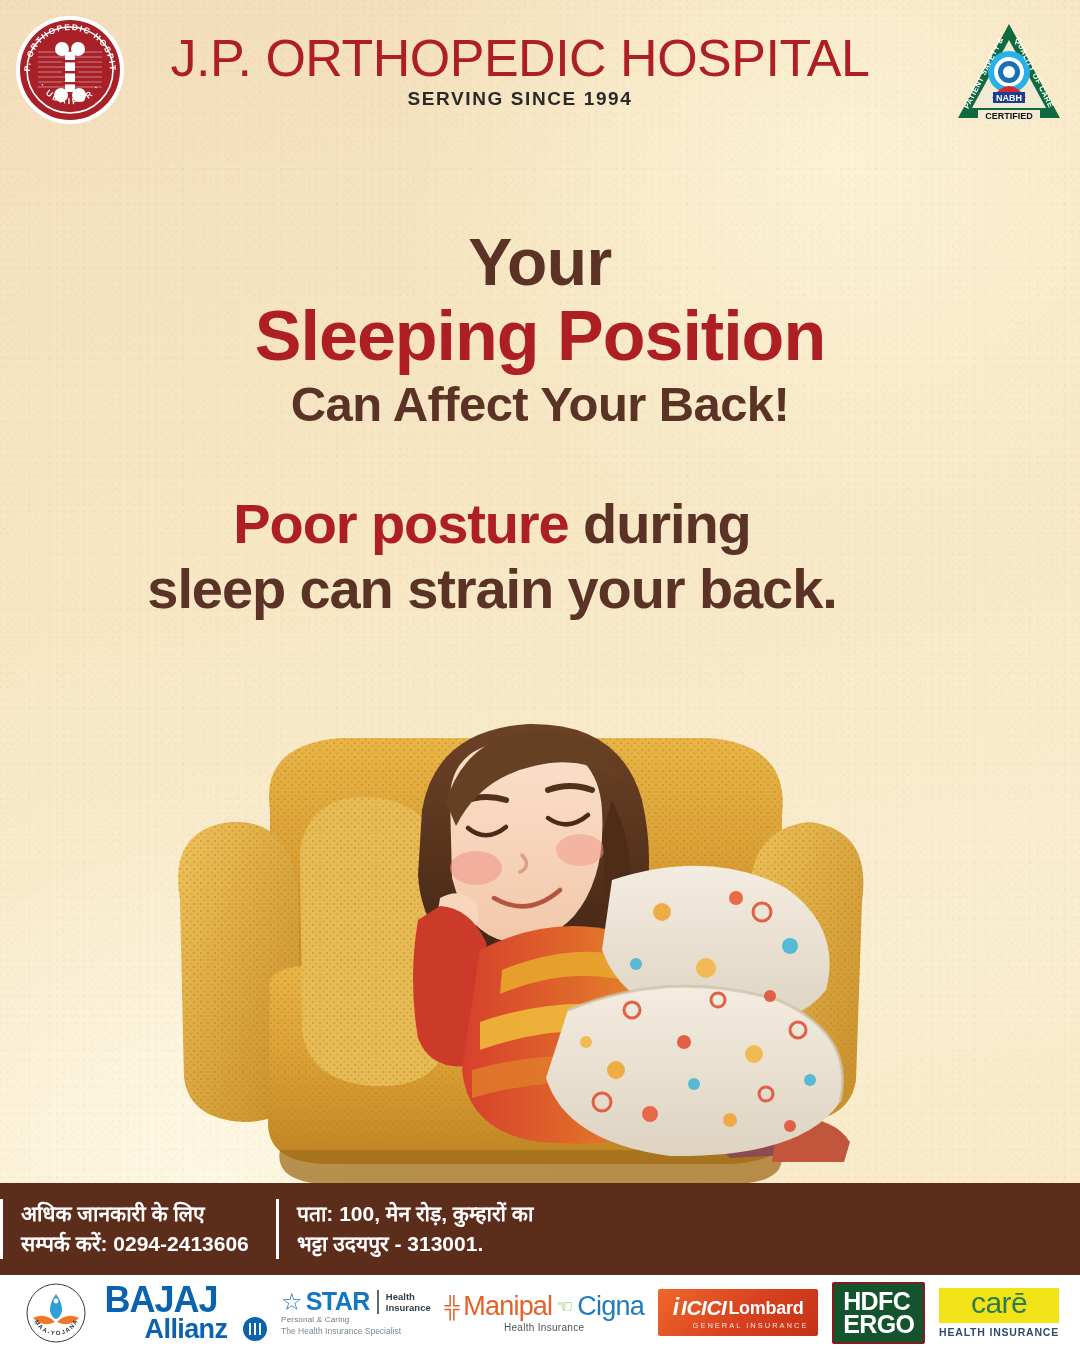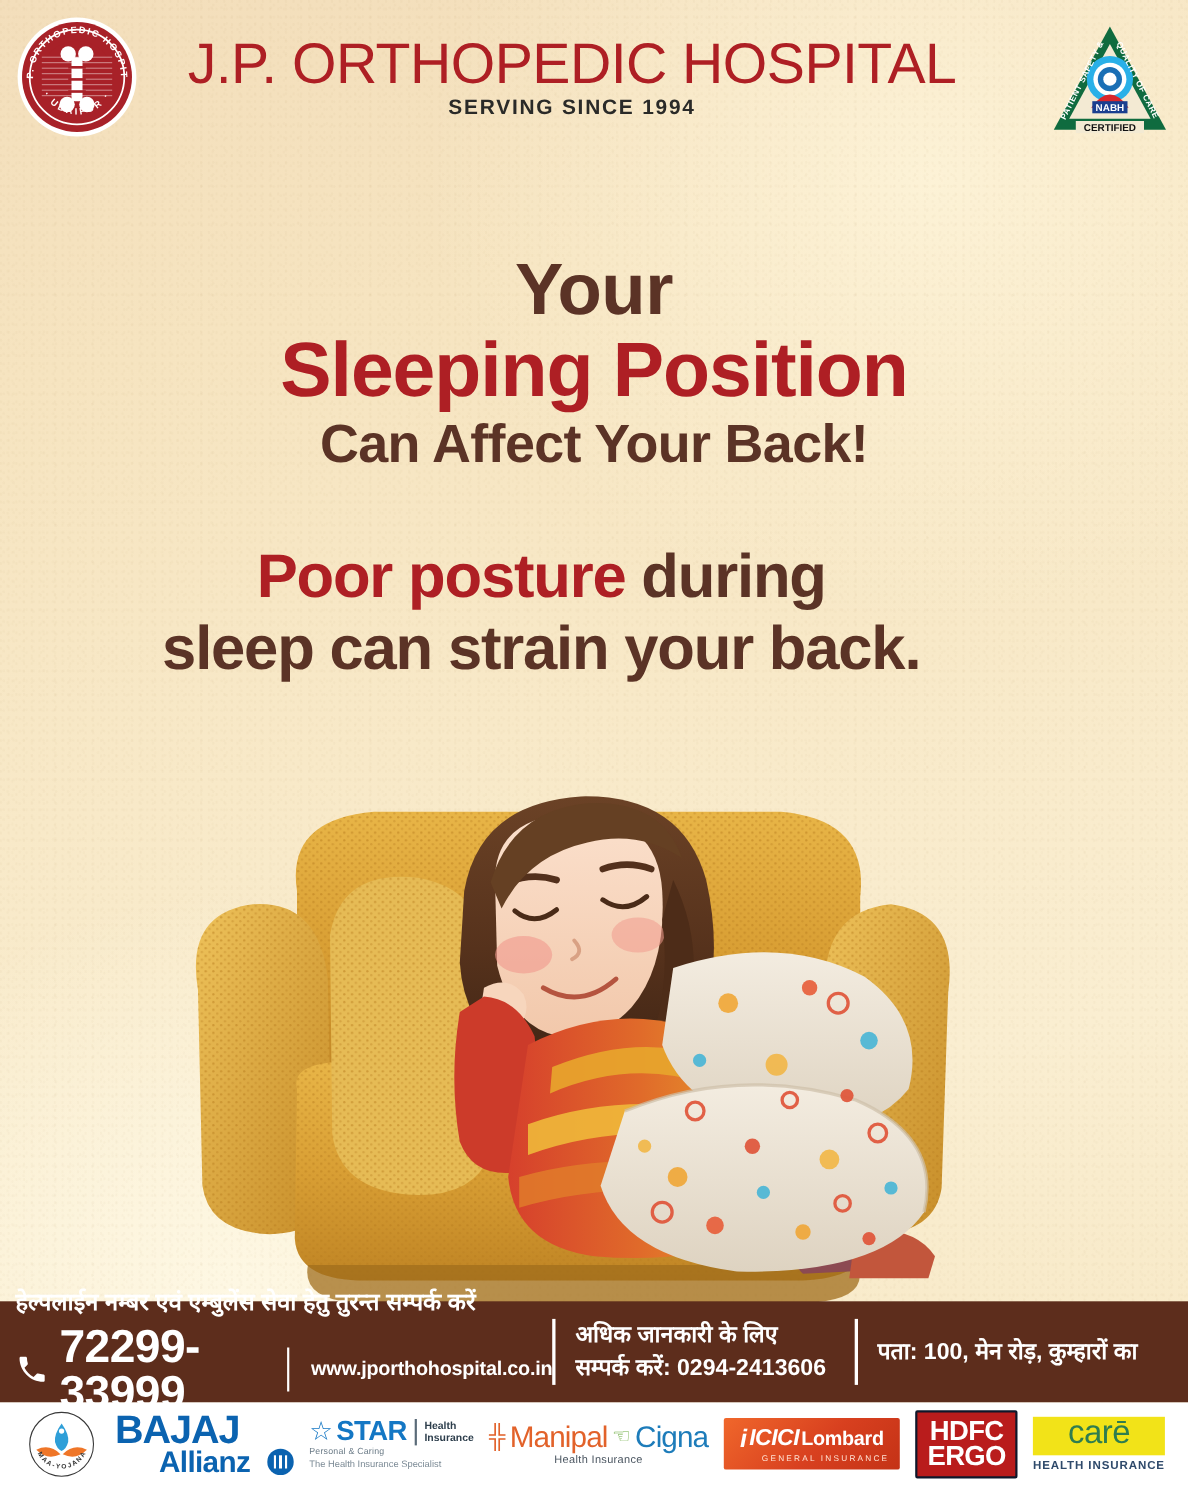--- a/index.html
+++ b/index.html
@@ -119,22 +119,22 @@
     background:linear-gradient(135deg,#f0672b 0%,#d8401f 55%,#c43216 100%);
     padding:7px 10px 6px; text-align:center; line-height:1; border-radius:2px;
   }
   .icici .i-row{ display:flex; align-items:center; justify-content:center; gap:2px; }
   .icici .i-i{ font-size:23px; font-weight:bold; font-style:italic; color:#fff; }
   .icici .i-w{ font-size:21px; font-weight:bold; font-style:italic; color:#fff; letter-spacing:-.5px; }
   .icici .i-l{ font-size:18px; font-weight:bold; color:#fff; letter-spacing:-.3px; }
   .icici .i-sub{ font-size:7.5px; color:#ffe2d4; letter-spacing:2px; margin-top:3px;margin-left:25px; }
 
   .hdfc{
-    background:#b91c1c; padding:6px 9px; text-align:center; line-height:.92;
-    border:2px solid #0f172a; border-radius:2px;
+    background:#14532d; padding:6px 9px; text-align:left; line-height:.92;
+    border:2px solid #7f1d1d; border-radius:2px;
   }
   .hdfc div{ font-size:25px; font-weight:bold; color:#fff; letter-spacing:-.6px; }
 
   .care{ text-align:center; line-height:1; }
   .care .c-box{ background:#f2e318; padding:0 16px 5px; }
   .care .c-word{ font-size:30px; color:#2f7d4f; letter-spacing:-.5px; position:relative; }
   .care .c-sub{ font-size:10.5px; font-weight:bold; color:#2f4a6b; letter-spacing:.8px; margin-top:4px; }
 </style>
 </head>
 <body>
@@ -338,45 +338,33 @@
           <circle cx="648" cy="380" r="8"></circle>
         <circle cx="452" cy="452" r="9"></circle>
           <circle cx="616" cy="444" r="7"></circle>
       </g>
     </g>
   </svg>
 </div>
 
 <div class="contactbar">
 
-  <div class="cb-col c1">
-    <div class="cb-hindi">हेल्पलाईन नम्बर एवं एम्बुलेंस सेवा हेतु तुरन्त सम्पर्क करें</div>
-    <div class="cb-phone-row">
-      <span class="phone-ico">
-        <svg viewBox="0 0 24 24" aria-hidden="true">
-          <path fill="#ffffff" d="M6.6 10.8c1.4 2.8 3.8 5.2 6.6 6.6l2.2-2.2c.3-.3.7-.4 1.1-.2 1.2.4 2.5.6 3.8.6.6 0 1 .4 1 1V20c0 .6-.4 1-1 1C10.8 21 3 13.2 3 3.7c0-.6.4-1 1-1h3.4c.6 0 1 .4 1 1 0 1.3.2 2.6.6 3.8.1.4 0 .8-.2 1.1z"></path>
-        </svg>
-      </span>
-      <span class="cb-phone">72299-33999</span>
-      <span class="cb-vbar"></span>
-      <span class="cb-web">www.jporthohospital.co.in</span>
-    </div>
-  </div>
 
   <div class="cb-div"></div>
 
   <div class="cb-col c2">
     <div class="cb-line">अधिक जानकारी के लिए</div>
     <div class="cb-line">सम्पर्क करें: 0294-2413606</div>
   </div>
 
   <div class="cb-div"></div>
 
   <div class="cb-col c3">
     <div class="cb-line">पता: 100, मेन रोड़, कुम्हारों का</div>
+    <div class="cb-line">भट्टा उदयपुर - 313001.</div>
   </div>
 </div>
 
 <div class="partners">
 
   <div class="p-item">
     <span class="maa-wrap">
       <svg viewBox="0 0 70 62" aria-hidden="true">
         <defs>
             <path id="maaBot" d="M 12 36 A 24 24 0 0 0 58 36"></path>

